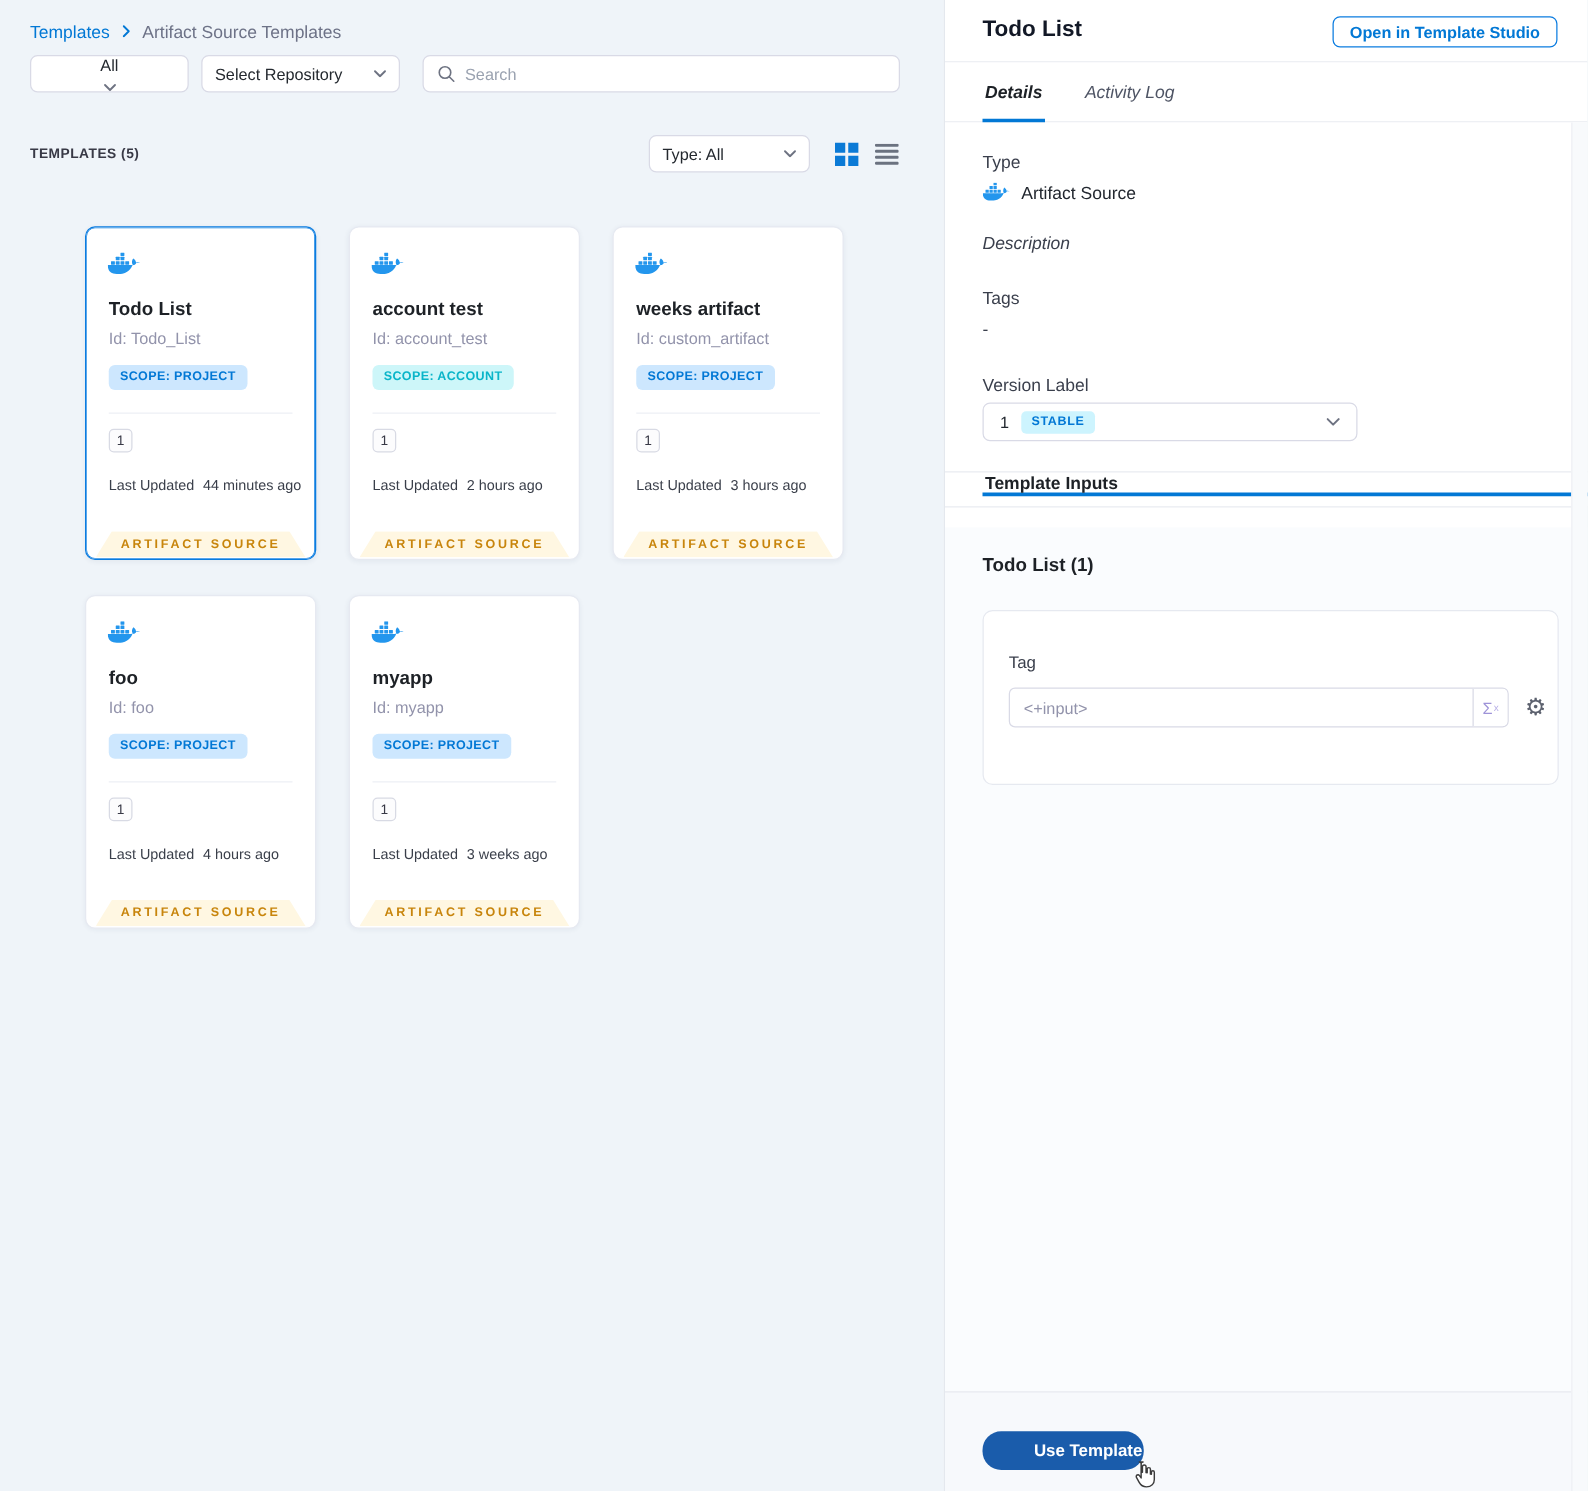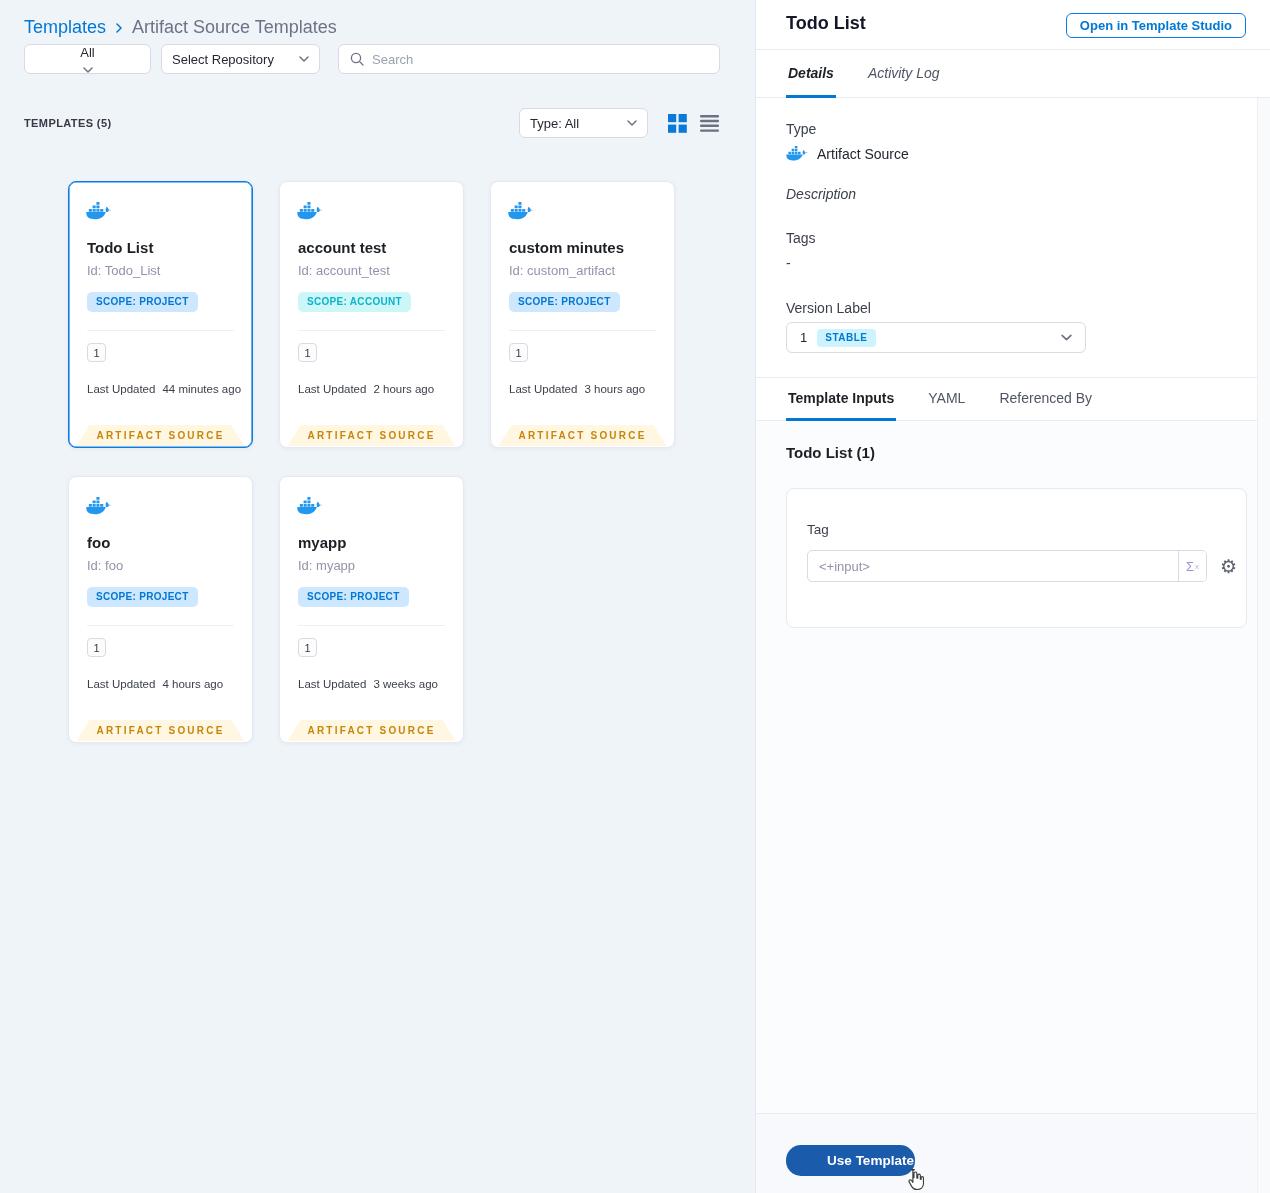--- a/index.html
+++ b/index.html
@@ -9,21 +9,21 @@
     font-family: "Liberation Sans", "DejaVu Sans", sans-serif;
     background: #eff4f9;
     color: #22272f;
     overflow: hidden;
   }
   svg { display:block; }
 
   
   .left-panel { position:absolute; left:0; top:0; width:755px; height:1193px; background:#eff4f9; }
 
-  .crumb { position:absolute; left:24px; top:17px; display:flex; align-items:center; gap:8px; font-size:18px; }
+  .crumb { position:absolute; left:24px; top:17px; display:flex; align-items:center; gap:8px; font-size:14px; }
   .crumb-link { color:#0278d5; cursor:pointer; }
   .crumb-cur  { color:#6d7287; }
   .chev-blue { color:#0278d5; transform:rotate(-90deg); }
 
   .sel {
     position:absolute; height:30px; background:#fff; border:1px solid #d9dae6; border-radius:6px;
     display:flex; align-items:center; justify-content:space-between; padding:0 10px;
     font-size:13px; color:#24292f; font-weight:500; cursor:pointer;
   }
   .chev-gray { color:#6e7382; }
@@ -77,21 +77,21 @@
   .open-btn {
     position:absolute; right:24px; top:13px; height:25px; padding:0 13px; background:#fff;
     border:1.5px solid #0b7ce0; border-radius:6px; color:#0278d5; font-weight:700; font-size:13px;
     display:flex; align-items:center; cursor:pointer; font-family:inherit;
   }
 
   .r-tabs, .r-itabs {
     position:absolute; left:0; right:0; background:#fff; display:flex; align-items:stretch; padding-left:30px; gap:30px;
   }
   .r-tabs  { top:50px;  height:48px; border-bottom:1px solid #e9ebf1;font-style:italic; }
-  .r-itabs { top:377px; height:44px; border-top:1px solid #e9ebf1; border-bottom:1px solid #e9ebf1; }
+  .r-itabs { top:377px; height:29px; border-top:1px solid #e9ebf1; border-bottom:1px solid #e9ebf1;flex-direction:column; }
   .tab {
     display:flex; align-items:center; font-size:14px; color:#4f5565;
     border-bottom:3px solid transparent; margin-bottom:-1px; padding:0 2px; cursor:pointer;
   }
   .tab.active { color:#1d2126; font-weight:700; border-color:#0278d5; }
 
   .r-details { position:absolute; top:98px; left:0; right:0; height:279px; background:#fff; }
   .d-label { position:absolute; left:30px; font-size:14px; color:#3a3f4c; font-weight:500; }
   .d-typerow { position:absolute; left:30px; top:48px; display:flex; align-items:center; gap:9px; font-size:14px; color:#22272f; }
   .d-dash { position:absolute; left:30px; top:157px; font-size:14px; color:#3a3f4c; }
@@ -241,21 +241,21 @@
     </div>
     <div class="ribbon">ARTIFACT SOURCE</div>
   </div>
 
   <div class="card" style="left:490px; top:181px;">
     <span class="whale">
         <svg width="26" height="19">
           <use href="#docker"></use>
         </svg>
       </span>
-    <div class="cname">custom minutes</div>
+    <div class="cname">weeks artifact</div>
     <div class="cid">Id: custom_artifact</div>
     <span class="scopeb project">SCOPE: PROJECT</span>
     <div class="cdiv"></div>
     <span class="vbox">1</span>
     <div class="updated">
       <span>Last Updated</span>
       <span>3 hours ago</span>
     </div>
     <div class="ribbon">ARTIFACT SOURCE</div>
   </div>

